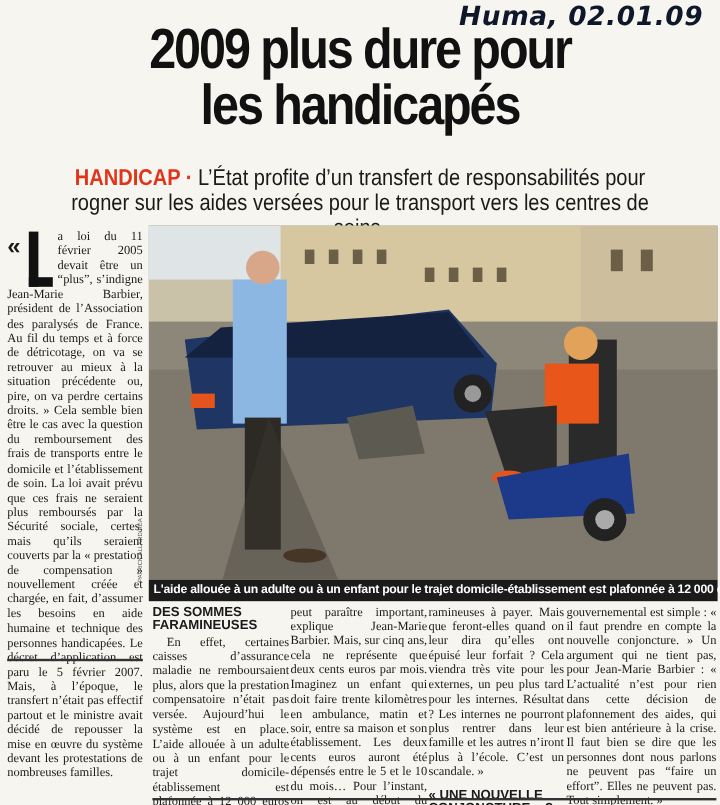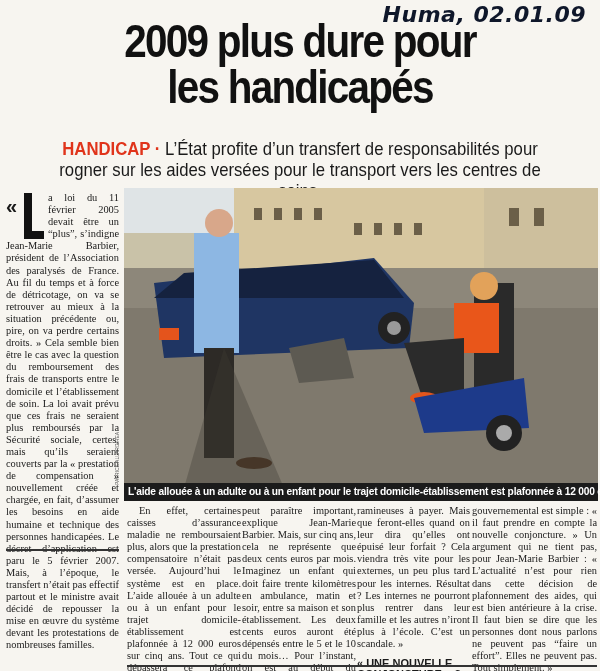--- a/index.html
+++ b/index.html
@@ -147,20 +147,21 @@
       <path d="M290 210 L400 190 L405 240 L300 245 Z" fill="#1d3a8a"></path>
       <circle cx="380" cy="245" r="18" fill="#222"></circle>
         <circle cx="380" cy="245" r="8" fill="#aaa"></circle>
     </svg>
   </div>
   <div class="credit">PATRICK ALLARD/REA</div>
 
   <div class="caption">L'aide allouée à un adulte ou à un enfant pour le trajet domicile-établissement est plafonnée à 12 000 euros sur cinq ans.</div>
 
   <div class="col col-b1">
+    <div class="subhead">DES SOMMES FARAMINEUSES</div>
     <p class="indent">En effet, certaines caisses d’assurance maladie ne remboursaient plus, alors que la prestation compensatoire n’était pas versée. Aujourd’hui le système est en place. L’aide allouée à un adulte ou à un enfant pour le trajet domicile-établissement est plafonnée à 12 000 euros sur cinq ans. Tout ce qui dépassera ce plafond restera à la charge des familles. « 12 000 euros, cela</p>
   </div>
 
   <div class="col col-b2">
     <p>peut paraître important, explique Jean-Marie Barbier. Mais, sur cinq ans, cela ne représente que deux cents euros par mois. Imaginez un enfant qui doit faire trente kilomètres en ambulance, matin et soir, entre sa maison et son établissement. Les deux cents euros auront été dépensés entre le 5 et le 10 du mois… Pour l’instant, on est au début du système, les familles ne vont pas s’apercevoir tout de suite qu’il va leur rester des sommes fa-</p>
   </div>
 
   <div class="col col-b3">
     <p>ramineuses à payer. Mais que feront-elles quand on leur dira qu’elles ont épuisé leur forfait ? Cela viendra très vite pour les externes, un peu plus tard pour les internes. Résultat ? Les internes ne pourront plus rentrer dans leur famille et les autres n’iront plus à l’école. C’est un scandale. »</p>
     <div class="spacer"></div>

